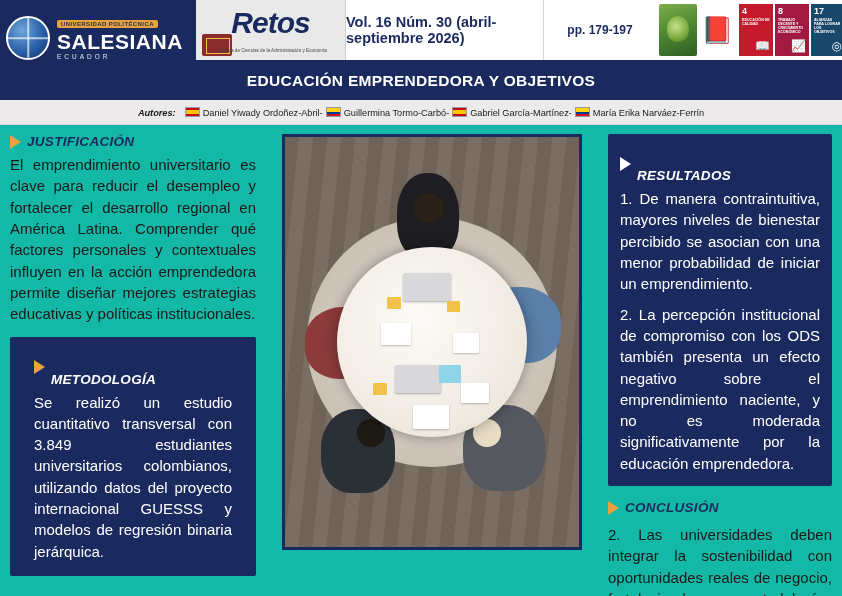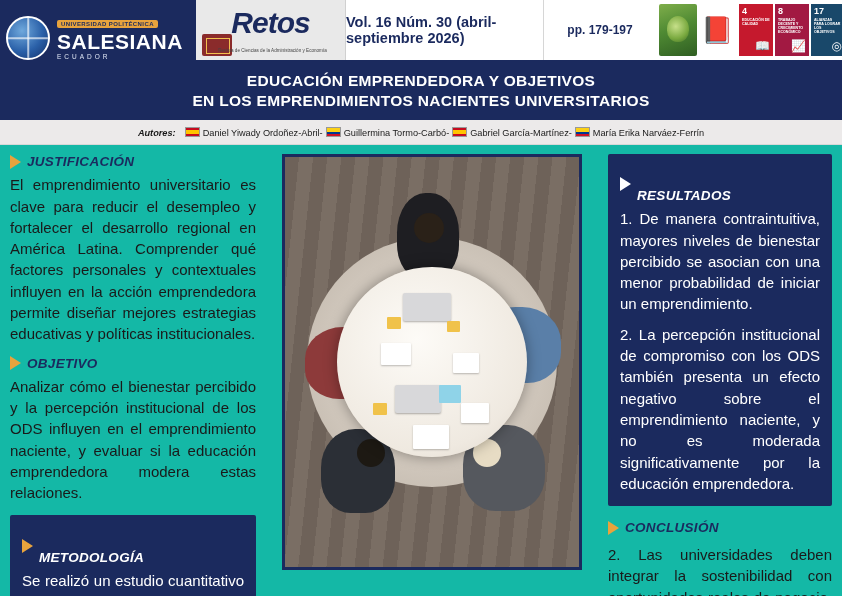--- a/index.html
+++ b/index.html
@@ -208,21 +208,21 @@
     color: #ffffff;
     padding: 10px 12px 12px;
     border-radius: 2px;
   }
   .navy-card .body-text { color: #ffffff; }
 
   .metodologia {
     margin-top: 12px;
     background: #1b2a5e;
     color: #fff;
-    padding: 11px 12px 14px;
+    padding: 11px 24px 14px;
     border-radius: 2px;
   }
 
   .photo {
     width: 100%; height: 416px;
     border: 3px solid #1b2a5e;
     position: relative;
     overflow: hidden;
     background: #6b6560;
   }
@@ -339,46 +339,38 @@
       <div class="sdg-tile t17">
         <div class="sdg-num">17</div>
         <div class="sdg-label">ALIANZAS PARA LOGRAR LOS OBJETIVOS</div>
         <div class="sdg-icon">◎</div>
       </div>
     </div>
   </div>
 
   <div class="title-band">
     <div class="t1">EDUCACIÓN EMPRENDEDORA Y OBJETIVOS</div>
-    <div class="t2">EN LOS EMPRENDIMIENTOS NACIENTES UNIVERSITARIOS</div>
   </div>
 
   <div class="authors">
     <span class="lbl">Autores:</span><span class="flag flag-es"></span><span>Daniel Yiwady Ordoñez-Abril</span><span>-</span><span class="flag flag-co"></span><span>Guillermina Tormo-Carbó</span><span>-</span><span class="flag flag-es"></span><span>Gabriel García-Martínez</span><span>-</span><span class="flag flag-co"></span><span>María Erika Narváez-Ferrín</span>
   </div>
 
   <div class="content">
 
     <div class="col-left">
 
       <div>
         <div class="sec-head">
           <span class="arrow"></span>
           <span class="sec-title">JUSTIFICACIÓN</span>
         </div>
         <div class="body-text">El emprendimiento universitario es clave para reducir el desempleo y fortalecer el desarrollo regional en América Latina. Comprender qué factores personales y contextuales influyen en la acción emprendedora permite diseñar mejores estrategias educativas y políticas institucionales.</div>
       </div>
 
-      <div class="block-mt">
-        <div class="sec-head">
-          <span class="arrow"></span>
-          <span class="sec-title">OBJETIVO</span>
-        </div>
-        <div class="body-text">Analizar cómo el bienestar percibido y la percepción institucional de los ODS influyen en el emprendimiento naciente, y evaluar si la educación emprendedora modera estas relaciones.</div>
-      </div>
 
       <div class="metodologia">
         <div class="sec-head">
           <span class="arrow"></span>
           <span class="sec-title sec-title-white">METODOLOGÍA</span>
         </div>
         <div class="body-text" style="color:#fff">Se realizó un estudio cuantitativo transversal con 3.849 estudiantes universitarios colombianos, utilizando datos del proyecto internacional GUESSS y modelos de regresión binaria jerárquica.</div>
       </div>
     </div>
 

